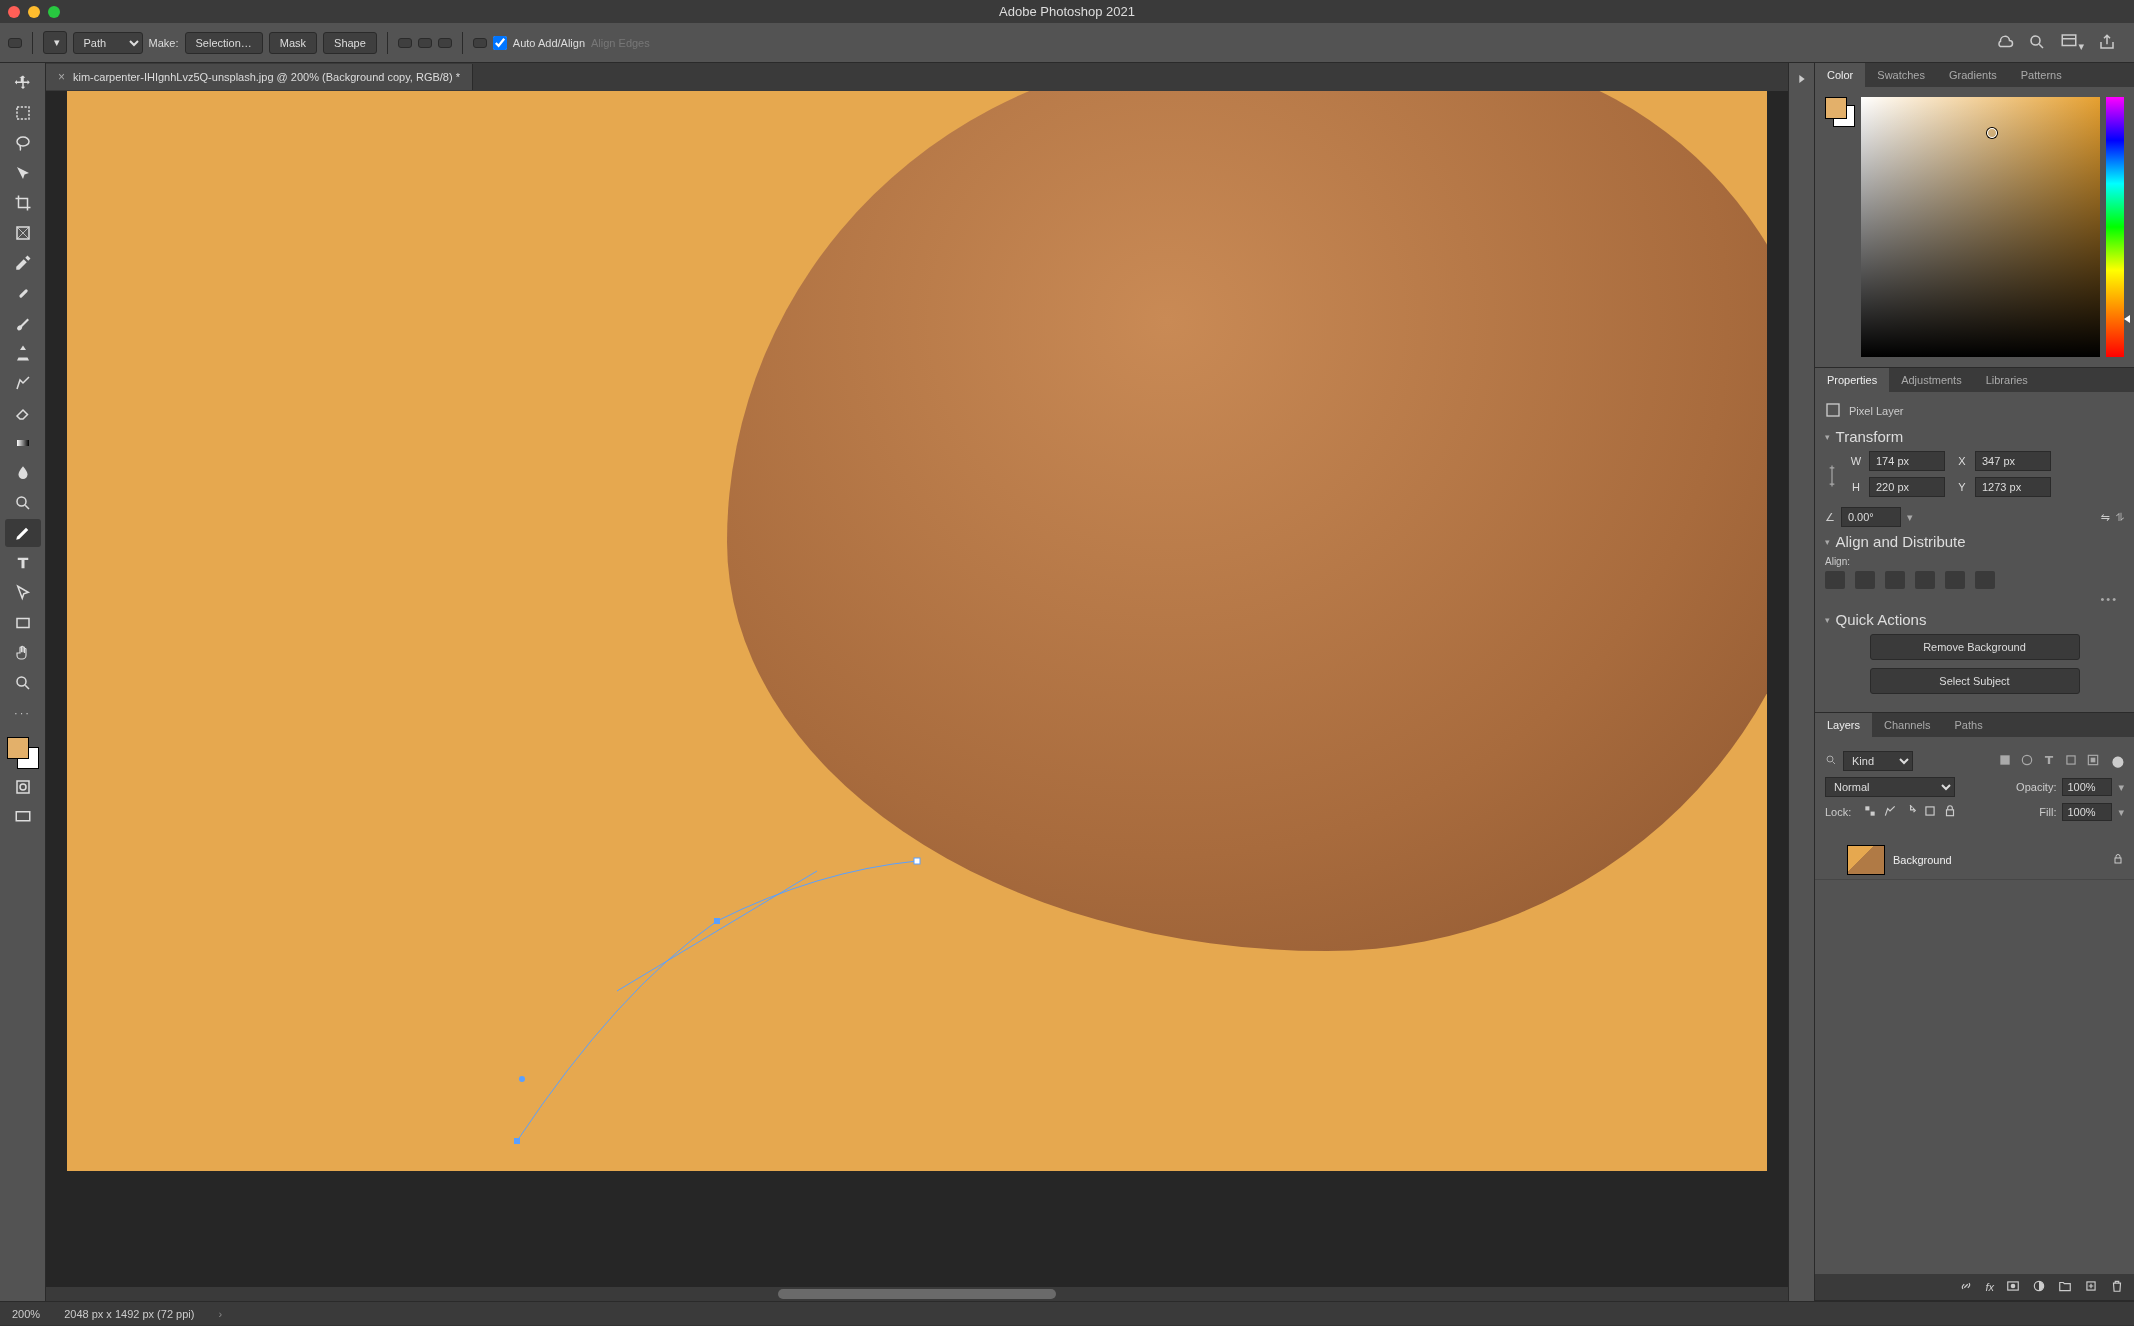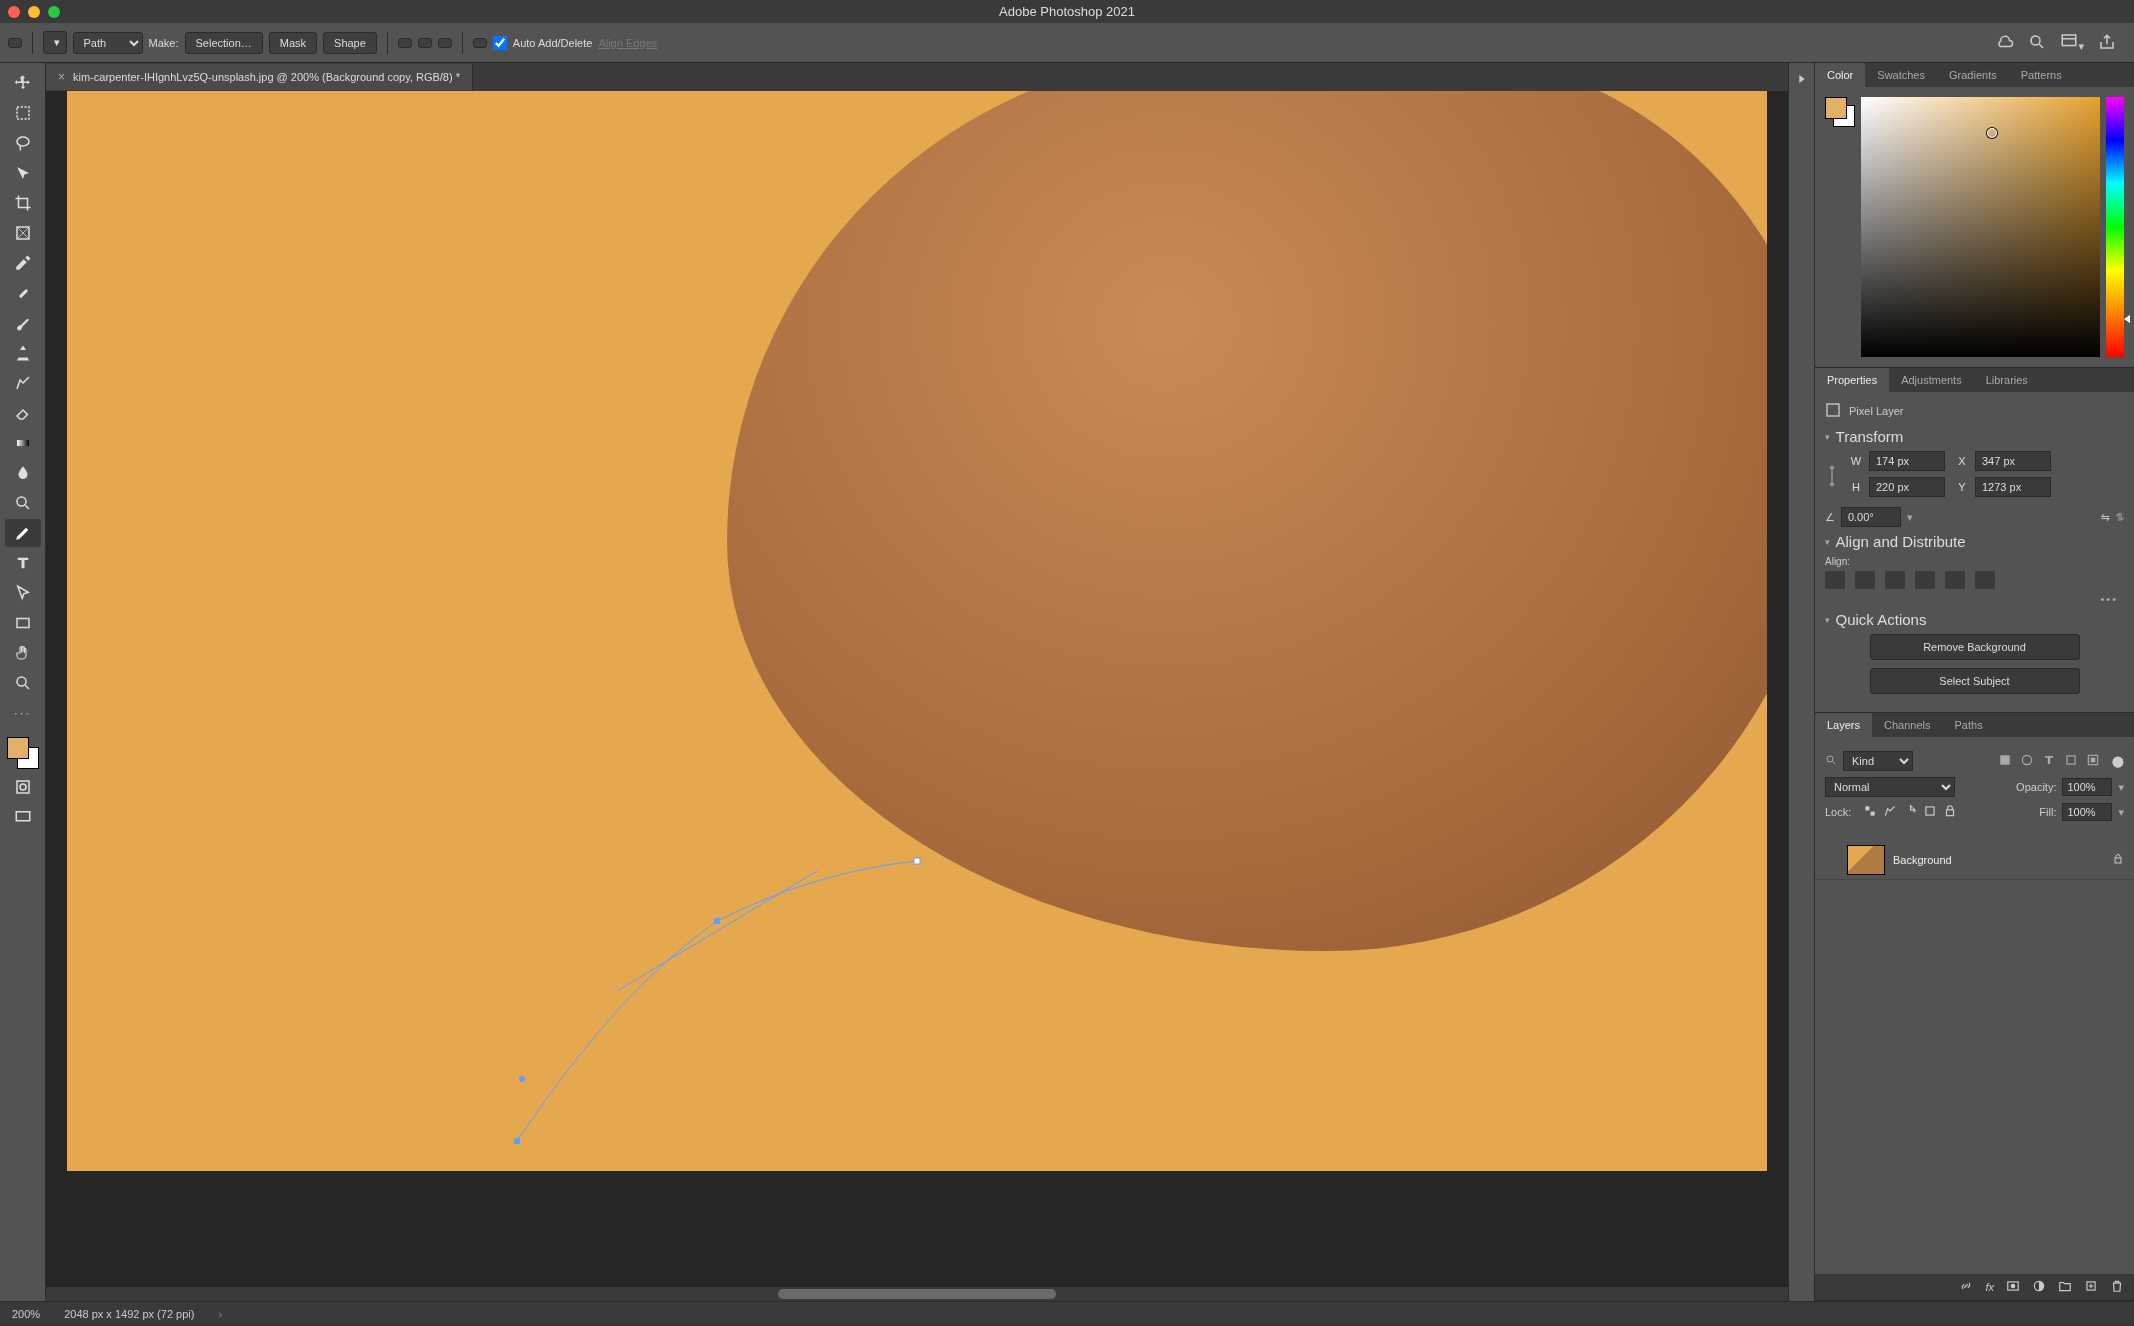--- a/index.html
+++ b/index.html
@@ -13,21 +13,21 @@
 .titlebar-title { position: absolute; left: 50%; transform: translateX(-50%); color: #ddd; font-size: 13px; }
 
 
 .optbar { height: 40px; background: #535353; display: flex; align-items: center; padding: 0 8px; gap: 6px; border-bottom: 1px solid #2a2a2a;}
 .optbar .btn, .optbar .sel, .optbar .ico { background: #3f3f3f; border: 1px solid #2a2a2a; padding: 4px 10px; border-radius: 3px; color: #ddd; font-size: 11px; display: inline-flex; align-items: center; gap: 4px; }
 .optbar .ico { padding: 4px 6px; }
 .optbar .sep { width: 1px; height: 22px; background: #2a2a2a; margin: 0 4px; }
 .optbar .chk { display: flex; align-items: center; gap: 6px; color: #ddd; }
 .optbar .chk input { width: 14px; height: 14px; }
 .optbar .lbl { color: #ddd; }
-.optbar .faded { color: #777; text-decoration: underline; }
+.optbar .faded { color: #777; }
 .optbar .right { margin-left: auto; display: flex; gap: 14px; align-items: center; padding-right: 10px;}
 .optbar .right svg { width: 18px; height: 18px; fill: #ccc; }
 
 
 .workspace { display: flex; height: calc(100% - 64px - 24px); }
 .toolbox { width: 46px; background: #535353; display: flex; flex-direction: column; align-items: center; padding-top: 6px; gap: 2px; border-right: 1px solid #2a2a2a;}
 .toolbox .tool { width: 36px; height: 28px; display: flex; align-items: center; justify-content: center; border-radius: 3px; }
 .toolbox .tool.active { background: #3a3a3a; }
 .toolbox .tool svg { width: 18px; height: 18px; fill: #ddd; }
 .toolbox .swatch-pair { position: relative; width: 36px; height: 36px; margin-top: 6px; }
@@ -143,21 +143,21 @@
     </div>
   <div class="sep"></div>
   <div class="ico">
       <svg viewBox="0 0 24 24">
         <circle cx="12" cy="12" r="3" fill="none" stroke="#ccc" stroke-width="2"></circle>
         <path d="M12 2v3M12 19v3M2 12h3M19 12h3M5 5l2 2M17 17l2 2M5 19l2-2M17 7l2-2" stroke="#ccc" stroke-width="2"></path>
       </svg>
     </div>
   <label class="chk">
       <input type="checkbox" checked="" style="">
-      <span>Auto Add/Delete</span>
+      <span>Auto Add/Align</span>
     </label>
   <span class="faded">Align Edges</span>
   <div class="right">
     <span><svg viewBox="0 0 24 24">
           <path d="M6 18h12a4 4 0 000-8 6 6 0 00-12 1 4 4 0 000 7z" fill="none" stroke="#ccc" stroke-width="2"></path>
         </svg></span>
     <span><svg viewBox="0 0 24 24">
           <circle cx="10" cy="10" r="6" fill="none" stroke="#ccc" stroke-width="2"></circle>
           <path d="M15 15l5 5" stroke="#ccc" stroke-width="2"></path>
         </svg></span>

